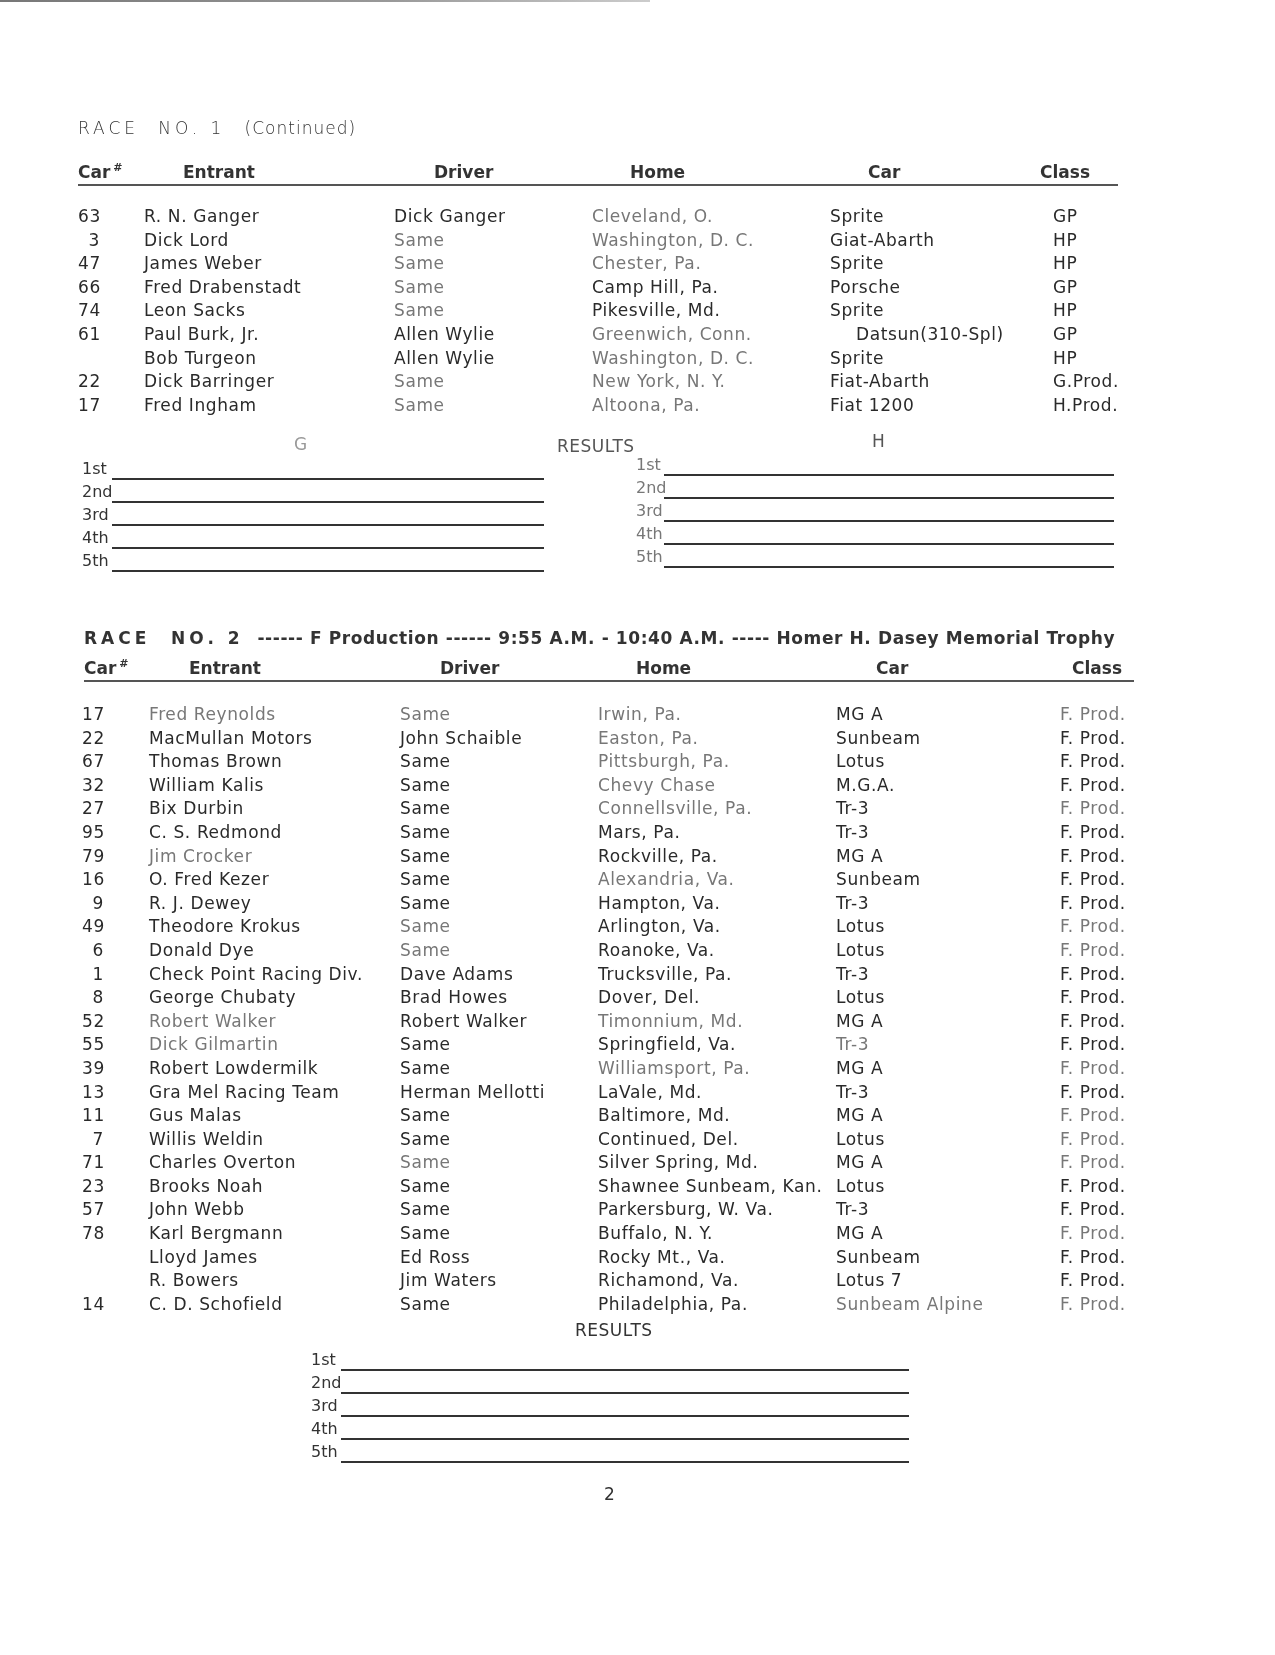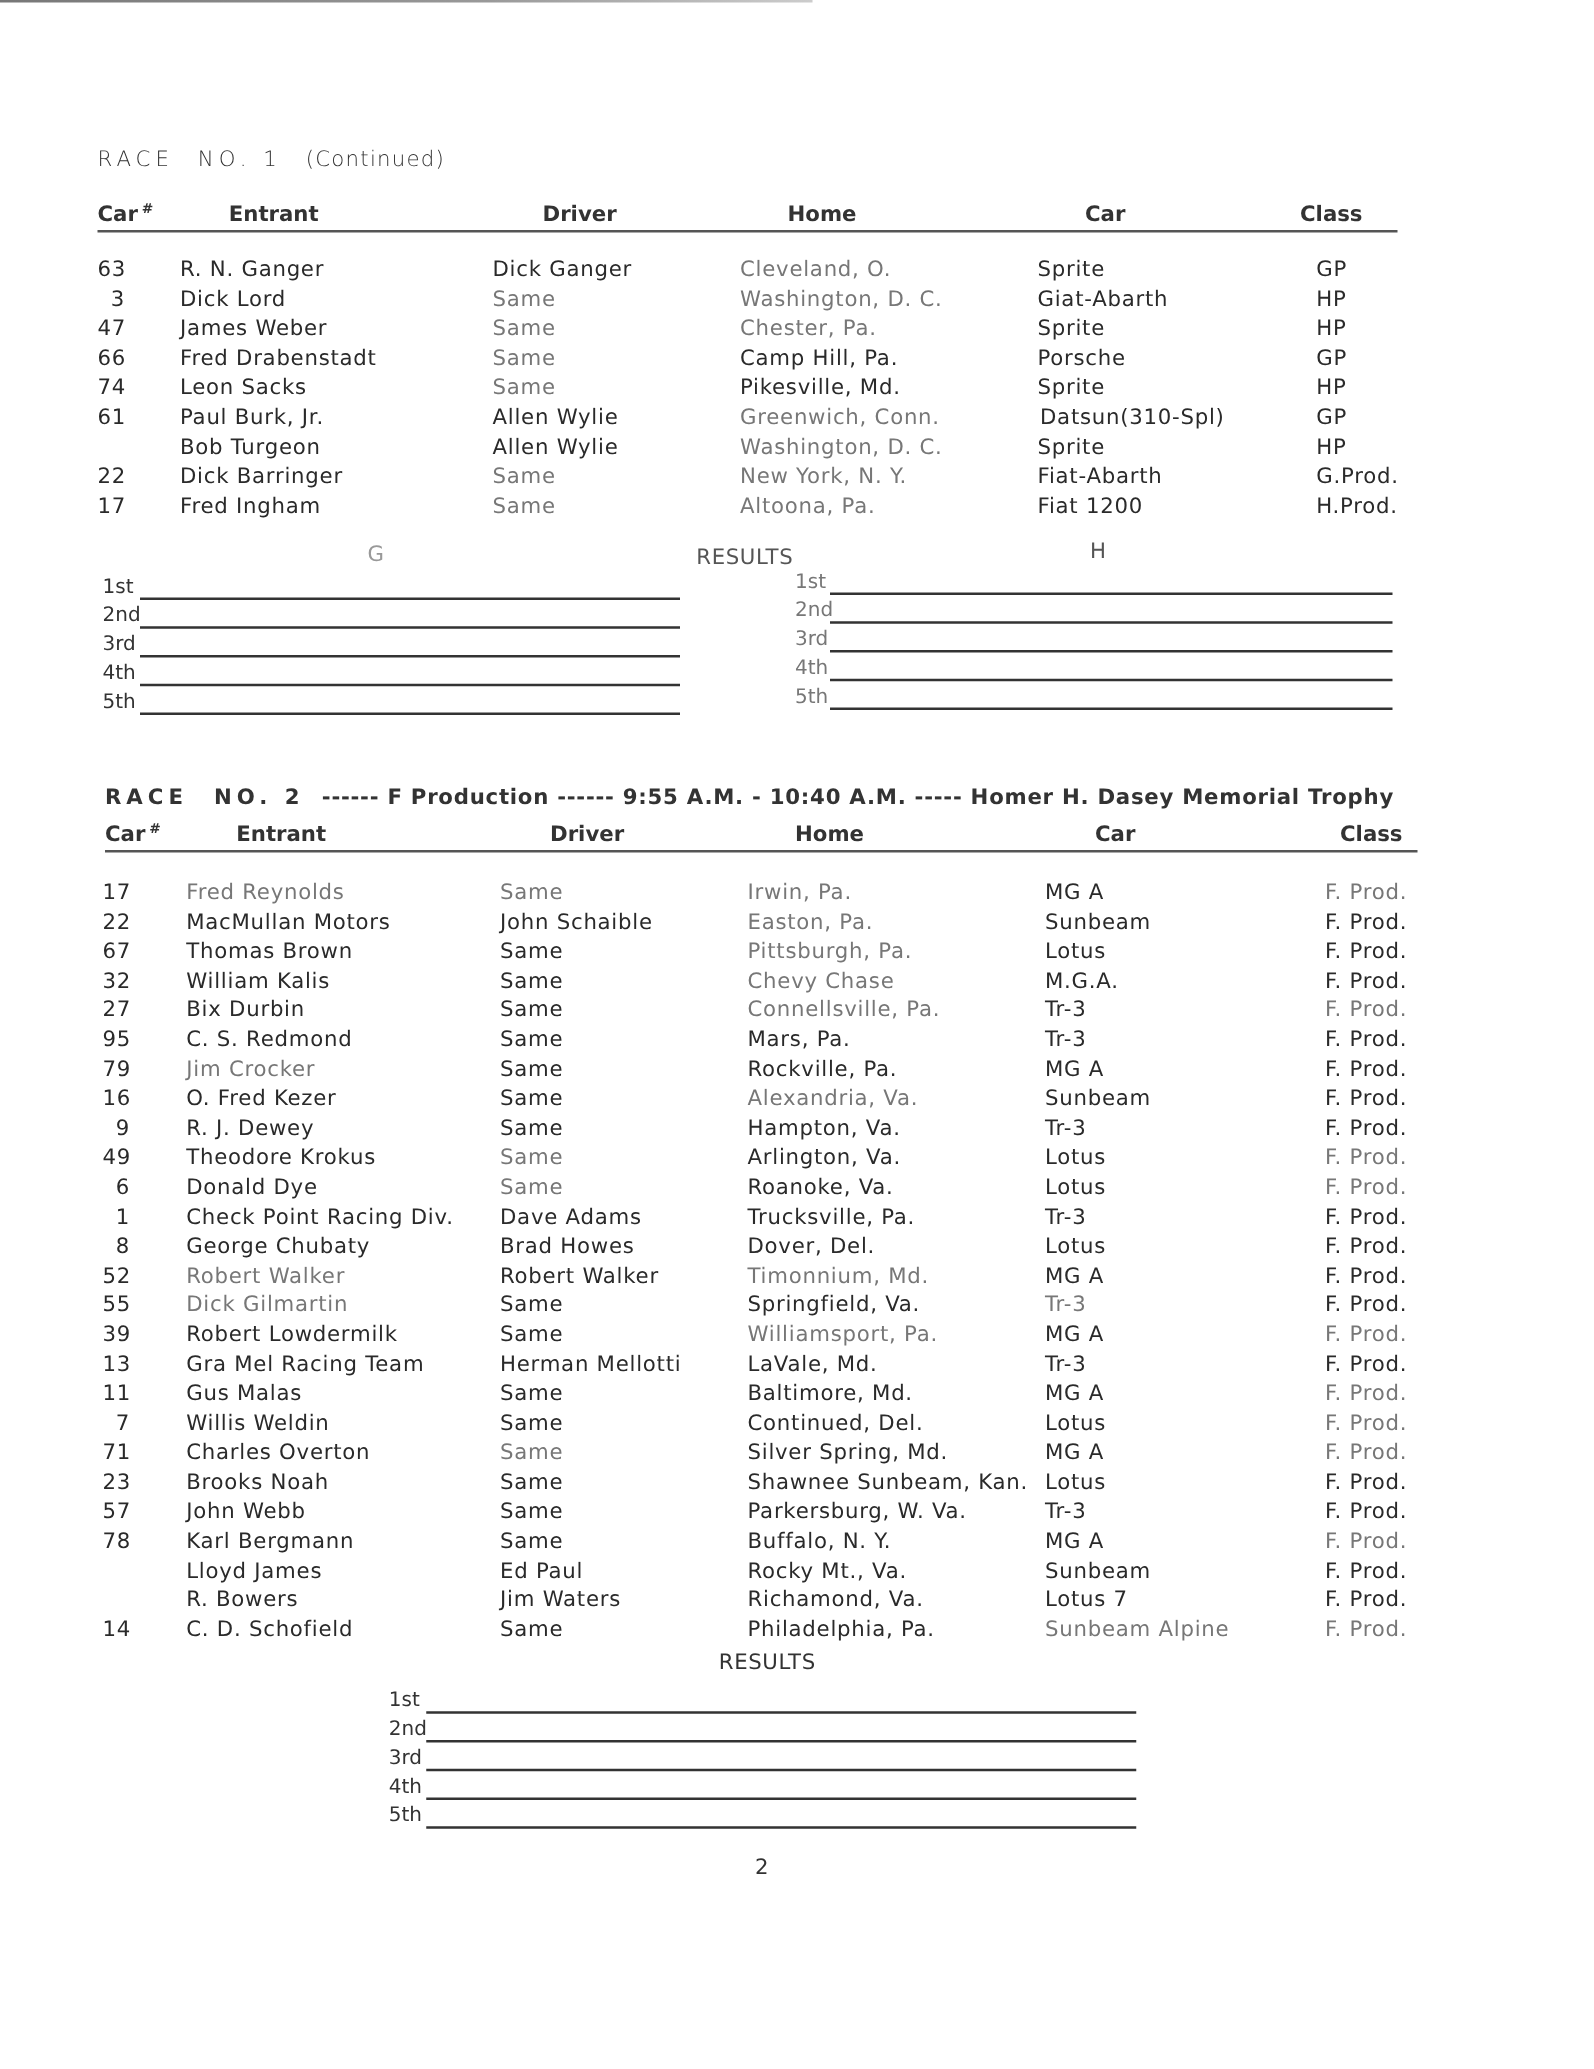--- a/index.html
+++ b/index.html
@@ -98,21 +98,21 @@
       <span class="light" style="left:316px">Same</span>
       <span style="left:514px">Pikesville, Md.</span>
       <span style="left:752px">Sprite</span>
       <span style="left:975px">HP</span>
     </div>
   <div class="row">
       <span class="num" style="left:0">61</span>
       <span style="left:66px">Paul Burk, Jr.</span>
       <span style="left:316px">Allen Wylie</span>
       <span class="light" style="left:514px">Greenwich, Conn.</span>
-      <span style="left:754px">Datsun(310-Spl)</span>
+      <span style="left:778px">Datsun(310-Spl)</span>
       <span style="left:975px">GP</span>
     </div>
   <div class="row">
       <span class="num" style="left:0"></span>
       <span style="left:66px">Bob Turgeon</span>
       <span style="left:316px">Allen Wylie</span>
       <span class="light" style="left:514px">Washington, D. C.</span>
       <span style="left:752px">Sprite</span>
       <span style="left:975px">HP</span>
     </div>
@@ -380,21 +380,21 @@
       <span class="num" style="left:0">78</span>
       <span style="left:67px">Karl Bergmann</span>
       <span style="left:318px">Same</span>
       <span style="left:516px">Buffalo, N. Y.</span>
       <span style="left:754px">MG A</span>
       <span class="light" style="left:978px">F. Prod.</span>
     </div>
   <div class="row">
       <span class="num" style="left:0"></span>
       <span style="left:67px">Lloyd James</span>
-      <span style="left:318px">Ed Paul</span>
+      <span style="left:318px">Ed Ross</span>
       <span style="left:516px">Rocky Mt., Va.</span>
       <span style="left:754px">Sunbeam</span>
       <span style="left:978px">F. Prod.</span>
     </div>
   <div class="row">
       <span class="num" style="left:0"></span>
       <span style="left:67px">R. Bowers</span>
       <span style="left:318px">Jim Waters</span>
       <span style="left:516px">Richamond, Va.</span>
       <span style="left:754px">Lotus 7</span>

